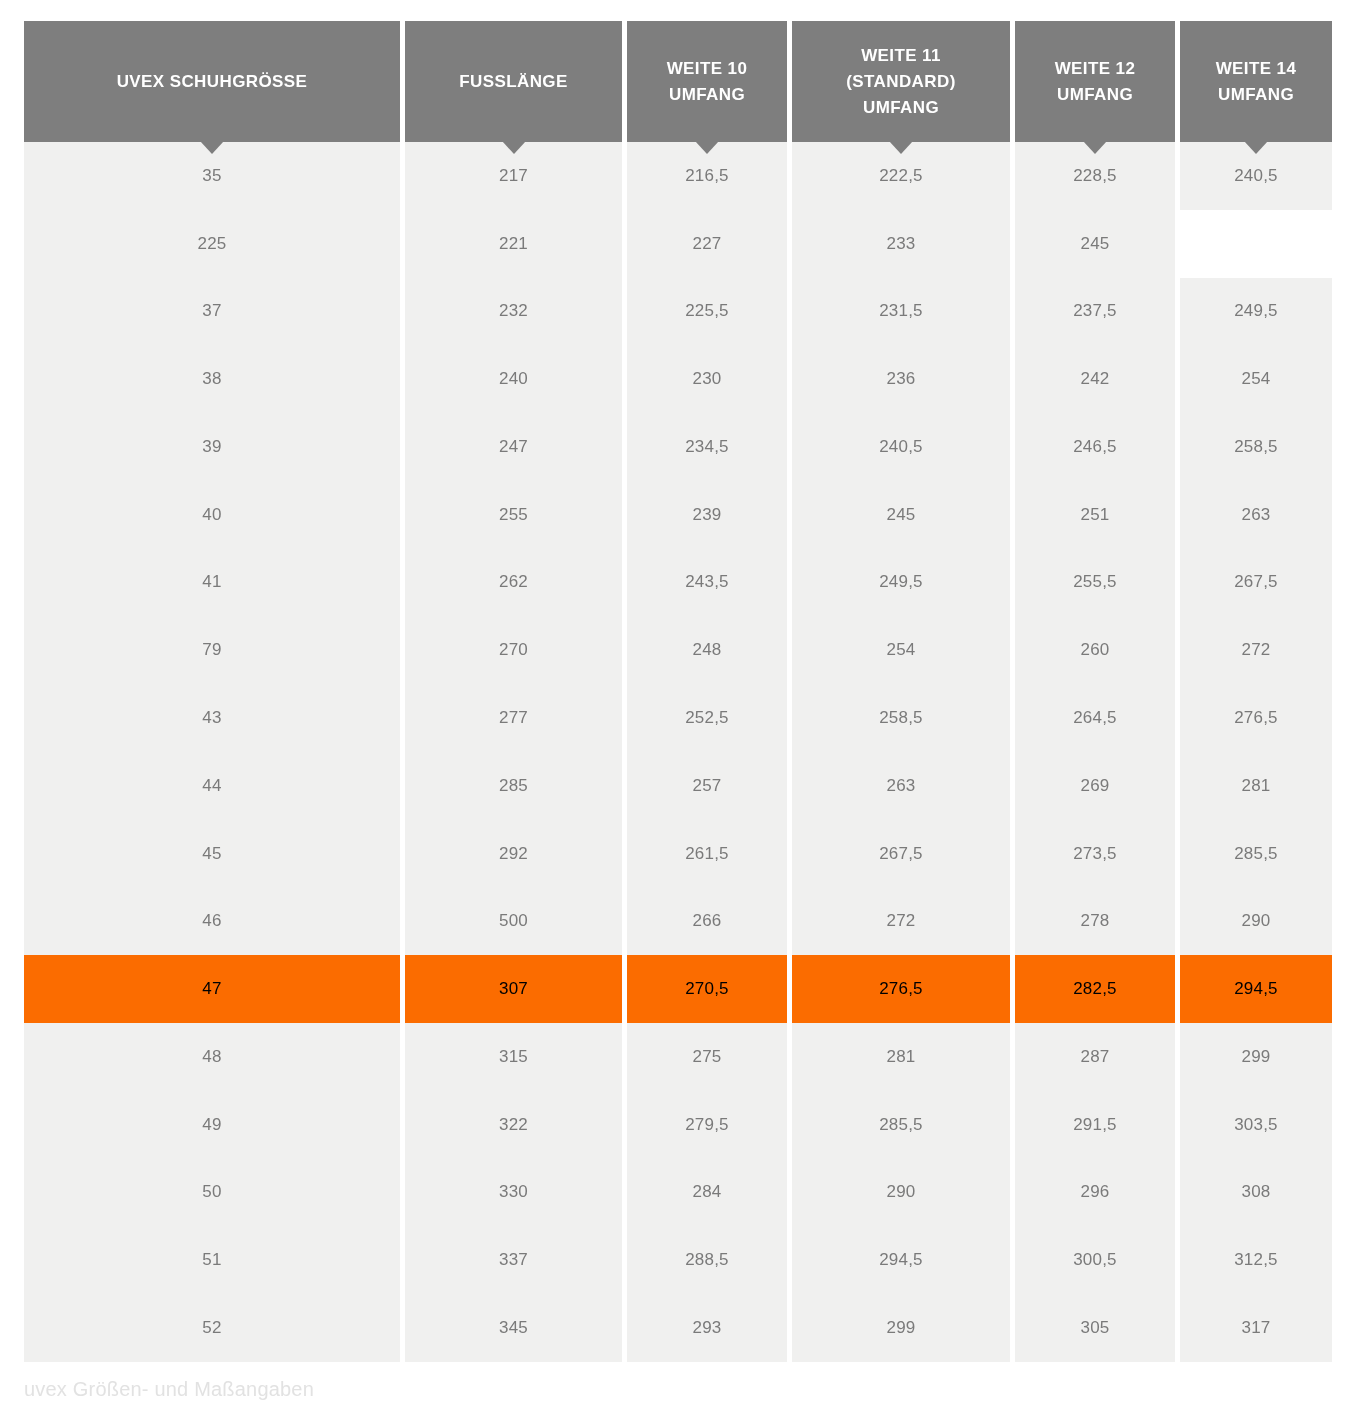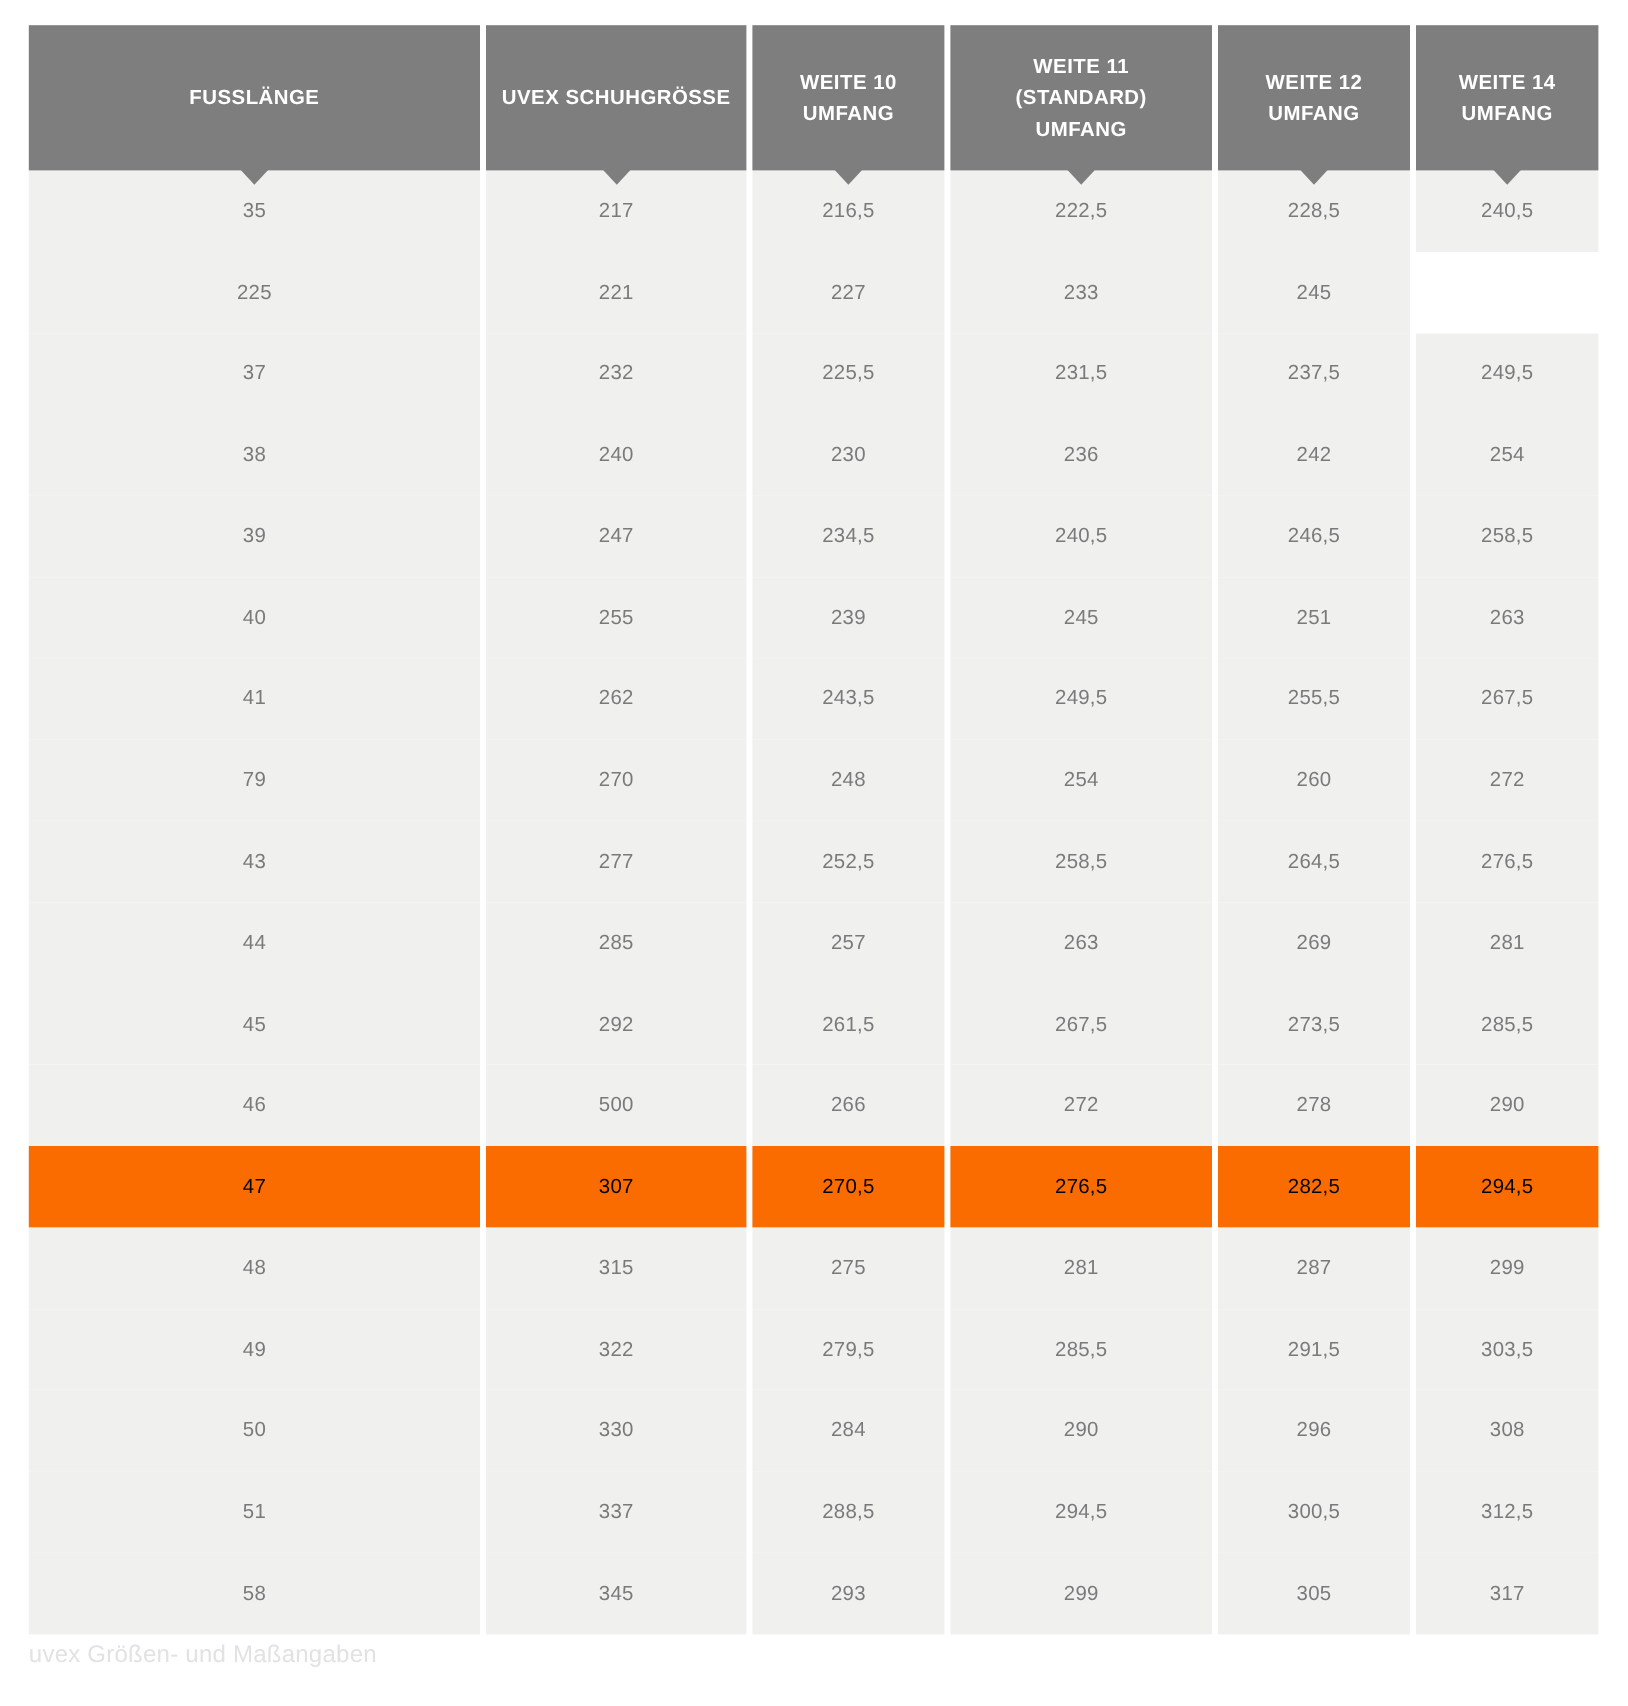--- a/index.html
+++ b/index.html
@@ -61,41 +61,41 @@
     justify-content: center;
     color: #7A7A7A;
     font-size: 17px;
     letter-spacing: 0.2px;
   }
   .body-row.highlighted .cell {
     background: #FB6C00;
     color: #000000;
   }
   .table-caption {
-    margin-top: 6px;
+    margin-top: 16px;
     color: #E2E2E2;
     font-size: 20px;
     letter-spacing: 0.2px;
   }
 </style>
 </head>
 <body>
 
 <div class="page">
   <div class="size-table">
     <div class="grid-row header-row">
         <div class="header-cell">
           <div class="header-lines">
+            <div>UVEX SCHUHGRÖSSE</div>
+          </div>
+          <span class="pointer"></span>
+        </div>
+        <div class="header-cell">
+          <div class="header-lines">
             <div>FUSSLÄNGE</div>
-          </div>
-          <span class="pointer"></span>
-        </div>
-        <div class="header-cell">
-          <div class="header-lines">
-            <div>UVEX SCHUHGRÖSSE</div>
           </div>
           <span class="pointer"></span>
         </div>
         <div class="header-cell">
           <div class="header-lines">
             <div>WEITE 10</div>
             <div>UMFANG</div>
           </div>
           <span class="pointer"></span>
         </div>
@@ -252,21 +252,21 @@
         </div>
         <div class="grid-row body-row">
           <div class="cell">51</div>
           <div class="cell">337</div>
           <div class="cell">288,5</div>
           <div class="cell">294,5</div>
           <div class="cell">300,5</div>
           <div class="cell">312,5</div>
         </div>
         <div class="grid-row body-row">
-          <div class="cell">58</div>
+          <div class="cell">52</div>
           <div class="cell">345</div>
           <div class="cell">293</div>
           <div class="cell">299</div>
           <div class="cell">305</div>
           <div class="cell">317</div>
         </div>
       </div>
   </div>
   <div class="table-caption">uvex Größen- und Maßangaben</div>
 </div>

